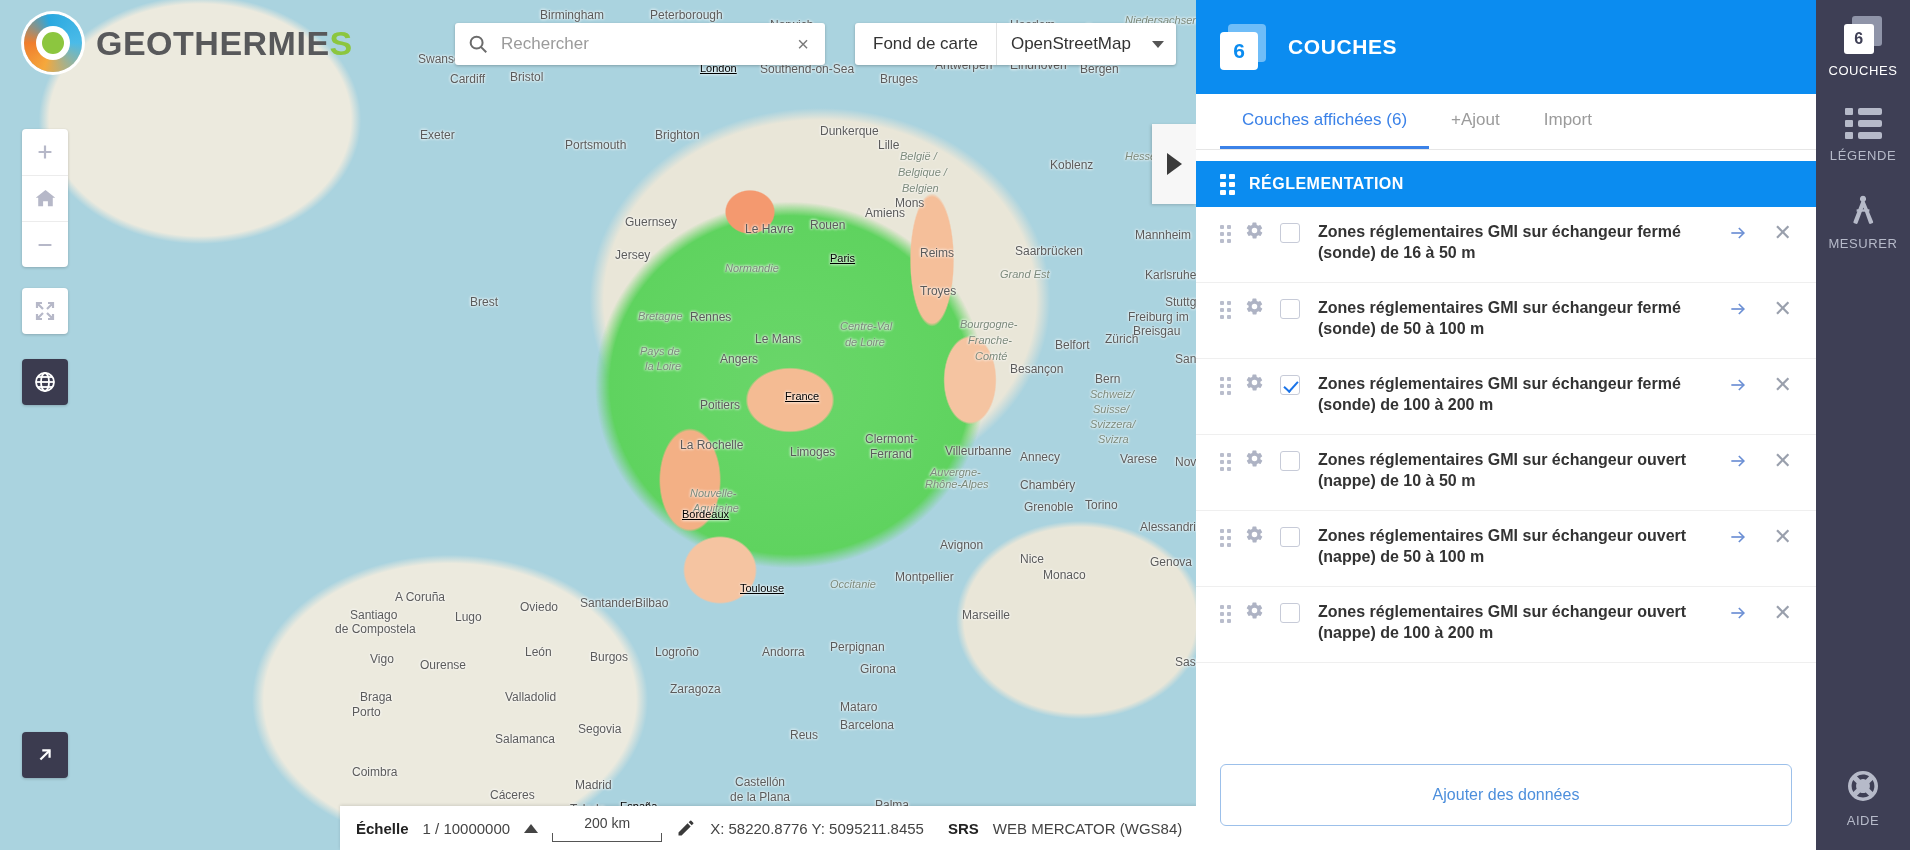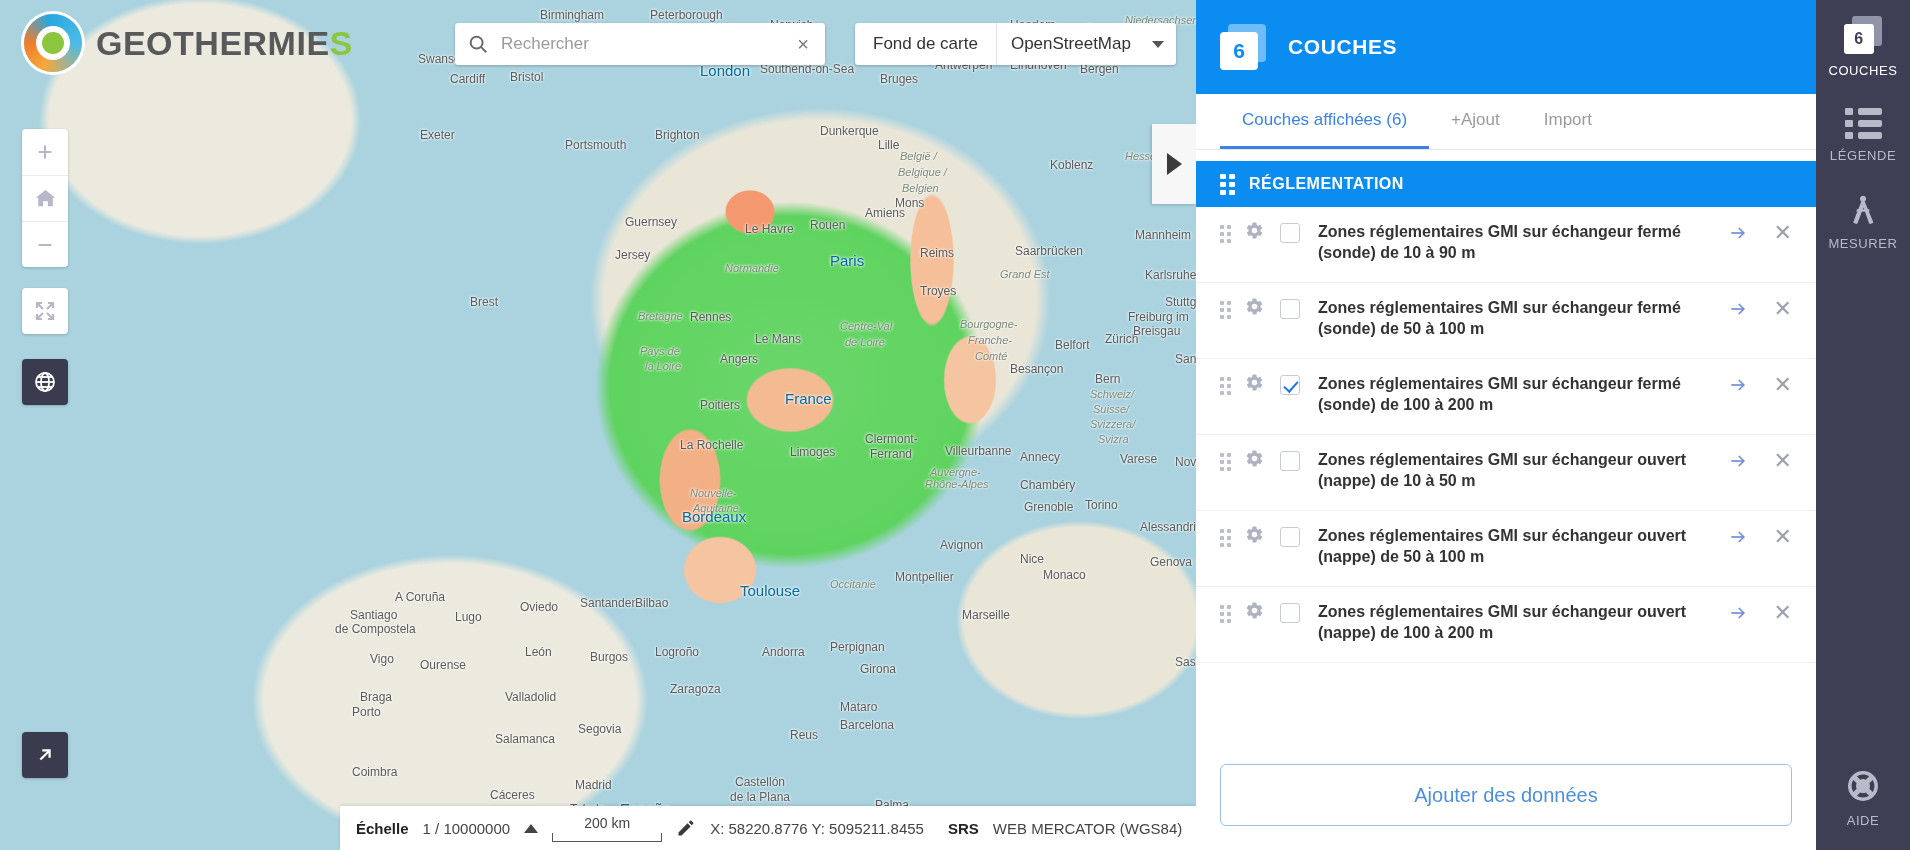--- a/index.html
+++ b/index.html
@@ -38,21 +38,21 @@
       radial-gradient(ellipse 36px 60px at 430px 230px, #f3c4a3 0%, #f3c4a3 70%, rgba(243,196,163,0) 74%),
       radial-gradient(ellipse 50px 46px at 180px 420px, #f3c4a3 0%, #f3c4a3 70%, rgba(243,196,163,0) 74%),
       radial-gradient(ellipse 250px 235px at 250px 235px, #6ed56e 0%, #63d163 72%, rgba(99,209,99,0) 78%);
     filter: saturate(1.05);
   }
   .map-label {
     position: absolute; color: #5b5b5b; font-size: 12px;
     text-shadow: 0 0 3px #fff, 0 0 3px #fff; white-space: nowrap;
     pointer-events: none;
   }
-  .map-label.big { font-size: 15px; color: #0369a1; }
+  .map-label.big { font-size: 11px; color: #000000; text-decoration: underline; }
   .map-label.it { font-style: italic; color: #7c8a7c; font-size: 11px; }
 
   
   .brand { position: absolute; left: 24px; top: 14px; display: flex; align-items: center; gap: 14px; }
   .brand-logo { width: 58px; height: 58px; border-radius: 50%; position: relative;
     background: conic-gradient(from 200deg, #f5a83c 0deg, #f07d2c 70deg, #29a8e0 150deg, #4bbbe8 250deg, #f5a83c 360deg);
     box-shadow: 0 0 0 3px #fff; }
   .brand-logo::after { content:""; position:absolute; left:50%; top:50%; width:22px; height:22px;
     transform: translate(-50%,-50%); border-radius:50%; background:#8cc63f; box-shadow: 0 0 0 6px #fff; }
   .brand-text { font-size: 34px; font-weight: 700; letter-spacing: .5px; color: #58595b; }
@@ -147,21 +147,21 @@
   .cbox.checked::after { content: ""; position: absolute; left: 6px; top: 2px; width: 6px; height: 12px;
     border: solid #1a73e8; border-width: 0 2.5px 2.5px 0; transform: rotate(42deg); }
   .layer-label { flex: 1; margin-left: 18px; font-size: 16px; font-weight: 700; color: #333; line-height: 1.33;
     max-width: 400px; }
   .arrow-icon { color: #6b8fd4; margin-left: 10px; margin-top: 2px; flex: 0 0 auto; cursor: pointer; }
   .close-icon { color: #9aa0ad; margin-left: 26px; margin-top: 1px; flex: 0 0 auto; cursor: pointer;
     font-size: 22px; line-height: 1; }
 
   .panel-footer { padding: 22px 24px 24px; }
   .add-data-btn { width: 100%; height: 62px; border: 1px solid #9cc0ea; border-radius: 6px; background: #fff;
-    color: #4d8fdc; font-size: 20px; cursor: pointer; font-family: "Liberation Sans", sans-serif; }
+    color: #4d8fdc; font-size: 16px; cursor: pointer; font-family: "Liberation Sans", sans-serif; }
 
   
   .rail { position: absolute; left: 1816px; top: 0; width: 94px; height: 850px; background: #3e3f55;
     display: flex; flex-direction: column; align-items: center; }
   .rail-item { width: 94px; padding: 16px 0 14px; display: flex; flex-direction: column; align-items: center;
     gap: 9px; cursor: pointer; color: #b6bac9; font-size: 13px; letter-spacing: .6px; }
   .rail-item.active { color: #fff; }
   .rail-spacer { flex: 1; }
   .rail-stack { position: relative; width: 38px; height: 38px; }
   .rail-stack .back { position: absolute; right: 0; top: 0; width: 30px; height: 30px; background: #8f94a8; border-radius: 3px; }
@@ -433,21 +433,21 @@
             <i></i>
             <i></i>
             <i></i>
             <i></i>
             <i></i>
           </span>
           <span class="gear"><svg width="19" height="19" viewBox="0 0 24 24" fill="currentColor">
               <path d="M19.4 13a7.7 7.7 0 0 0 0-2l2.1-1.6a.5.5 0 0 0 .12-.64l-2-3.46a.5.5 0 0 0-.6-.22l-2.5 1a7.3 7.3 0 0 0-1.72-1l-.38-2.65a.5.5 0 0 0-.5-.43h-4a.5.5 0 0 0-.5.43l-.38 2.65c-.62.25-1.2.59-1.72 1l-2.5-1a.5.5 0 0 0-.6.22l-2 3.46a.5.5 0 0 0 .12.64L4.6 11a7.7 7.7 0 0 0 0 2l-2.1 1.6a.5.5 0 0 0-.12.64l2 3.46a.5.5 0 0 0 .6.22l2.5-1c.52.41 1.1.75 1.72 1l.38 2.65a.5.5 0 0 0 .5.43h4a.5.5 0 0 0 .5-.43l.38-2.65c.62-.25 1.2-.59 1.72-1l2.5 1a.5.5 0 0 0 .6-.22l2-3.46a.5.5 0 0 0-.12-.64zM12 15.5A3.5 3.5 0 1 1 15.5 12 3.5 3.5 0 0 1 12 15.5z"></path>
             </svg></span>
           <span class="cbox"></span>
-          <span class="layer-label">Zones réglementaires GMI sur échangeur fermé (sonde) de 10 à 90 m</span>
+          <span class="layer-label">Zones réglementaires GMI sur échangeur fermé (sonde) de 16 à 50 m</span>
           <span class="arrow-icon"><svg width="20" height="20" viewBox="0 0 24 24" fill="none" stroke="currentColor" stroke-width="2">
               <line x1="4" y1="12" x2="19" y2="12"></line>
               <polyline points="13,6 19,12 13,18"></polyline>
             </svg></span>
           <span class="close-icon">✕</span>
         </div>
         <div class="layer-row">
           <span class="drag-icon">
             <i></i>
             <i></i>

